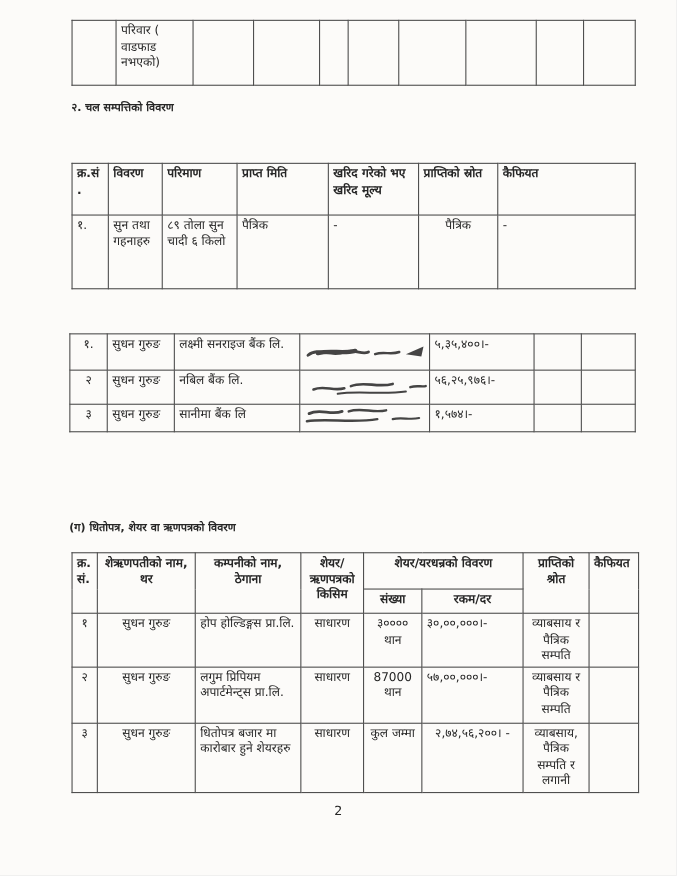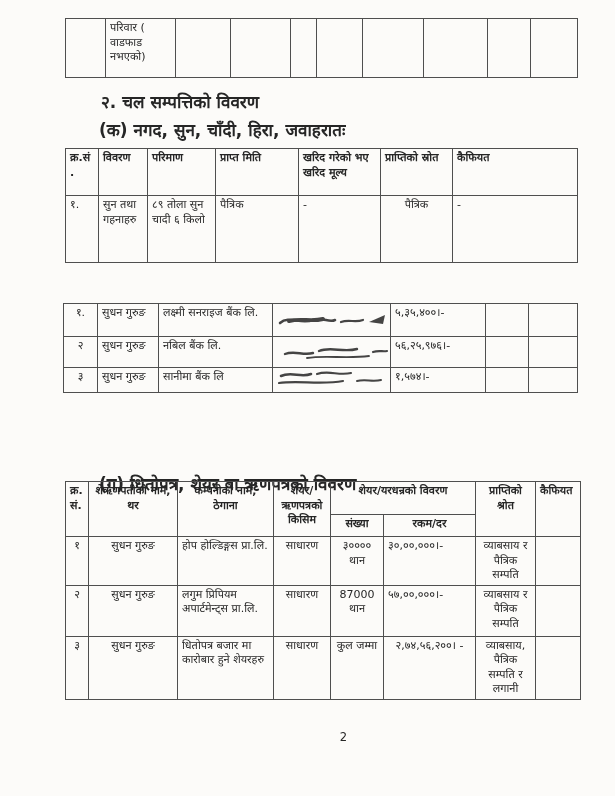--- a/index.html
+++ b/index.html
@@ -2,32 +2,32 @@
 <html><head>
 <meta charset="utf-8">
 <style>
   html,body { margin:0; padding:0; background:#e8e8e8; }
   .page {
     position:relative; width:615px; height:796px; margin:0 auto;
     background:#fcfbf9; color:#262626;
     font-family:"DejaVu Sans","Liberation Sans",sans-serif;
     overflow:hidden;
   }
-  .abs { position:absolute;padding-left:36px; }
+  .abs { position:absolute; }
   table { border-collapse:collapse; table-layout:fixed; }
   td, th {
     border:1px solid #4f4f4f;
     font-size:11px; line-height:1.32;
     padding:2px 4px; vertical-align:top;
     text-align:left; font-weight:400;
     overflow:hidden; word-wrap:break-word;
   }
   th { font-weight:700; }
   .c  { text-align:center; }
-  .heading { font-size:17px; font-weight:700; white-space:nowrap; }
+  .heading { font-size:10px; font-weight:700; white-space:nowrap; }
   .underlined { text-decoration:underline; text-underline-offset:3px; text-decoration-thickness:1.2px; }
   .pagenum { font-size:11.5px; text-align:center; width:615px; }
   .scrib { display:block; margin-top:3px; opacity:.82; }
   .scrib path, .scrib polygon { stroke:#1d1d1d; fill:none; stroke-linecap:round; }
   .scrib .fill { fill:#1d1d1d; stroke:none; }
   
   .carry-tr  td { height:54px; }
   .ka-h  th { height:42px; }
   .ka-r  td { height:62px; }
   .kha-h th { height:52px; }
@@ -69,21 +69,20 @@
       <td></td>
       <td></td>
       <td></td>
       <td></td>
     </tr>
   </tbody>
     </table>
 
   <div class="abs heading" style="left:65px; top:90px;">२. चल सम्पत्तिको विवरण</div>
 
-  <div class="abs heading" style="left:63px; top:118px;">(क) नगद, सुन, चाँदी, हिरा, जवाहरातः</div>
 
   <table class="abs" style="left:65px; top:148px; width:512px;">
     <colgroup>
       <col style="width:33px">
         <col style="width:49px">
         <col style="width:68px">
         <col style="width:83px">
       <col style="width:82px">
         <col style="width:72px">
         <col style="width:125px">
@@ -168,21 +167,21 @@
       </td>
       <td>१,५७४।-</td>
       <td></td>
       <td></td>
     </tr>
   </tbody>
     </table>
 
   <div class="abs heading" style="left:63px; top:472px;">(ग) धितोपत्र, शेयर वा ऋणपत्रको विवरण</div>
 
-  <table class="abs" style="left:65px; top:481px; width:515px;">
+  <table class="abs" style="left:65px; top:502px; width:515px;">
     <colgroup>
       <col style="width:23px">
         <col style="width:89px">
         <col style="width:96px">
         <col style="width:57px">
       <col style="width:53px">
         <col style="width:92px">
         <col style="width:60px">
         <col style="width:45px">
     </colgroup>

